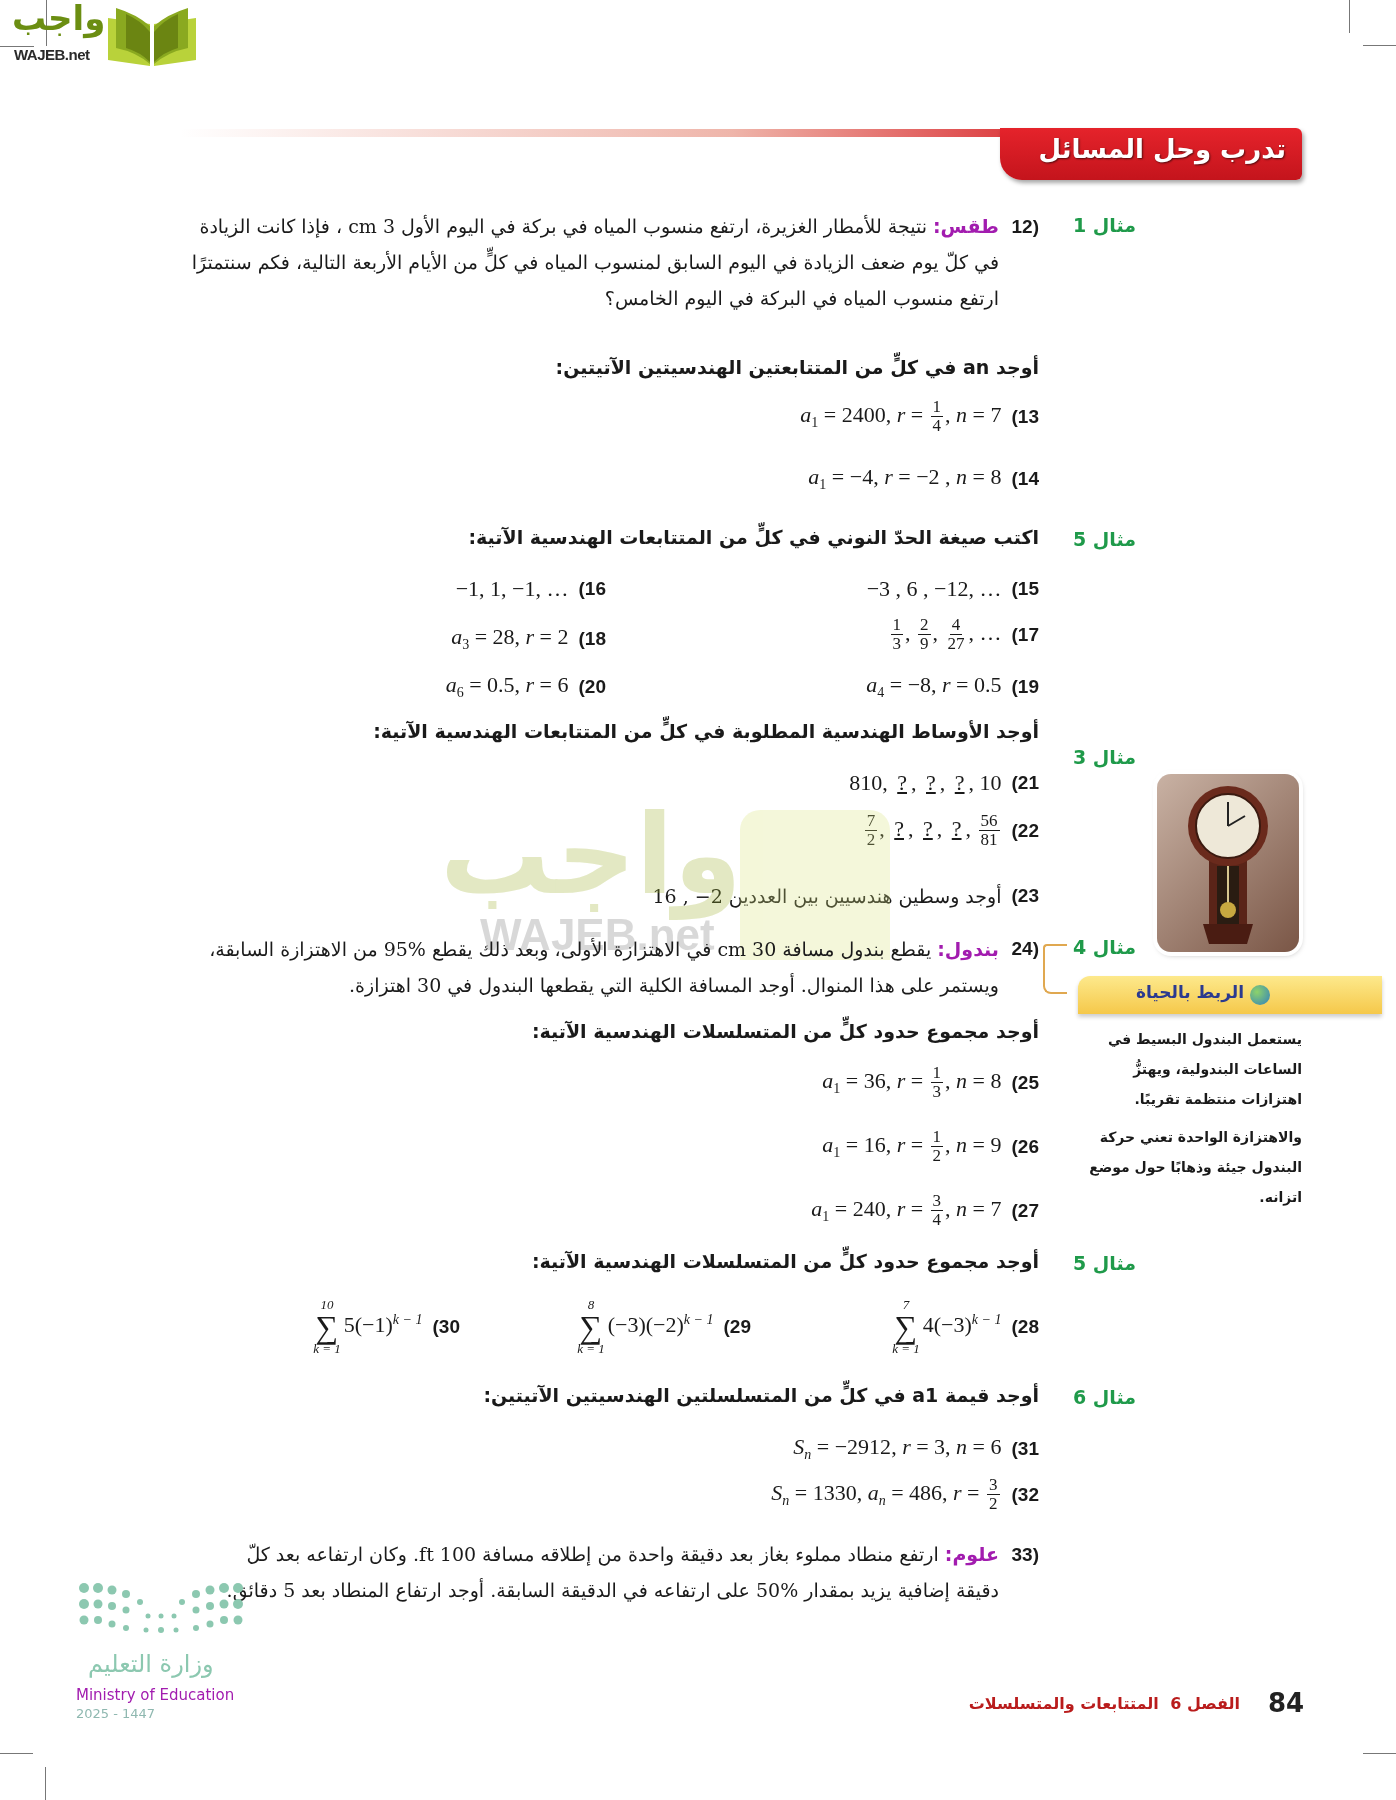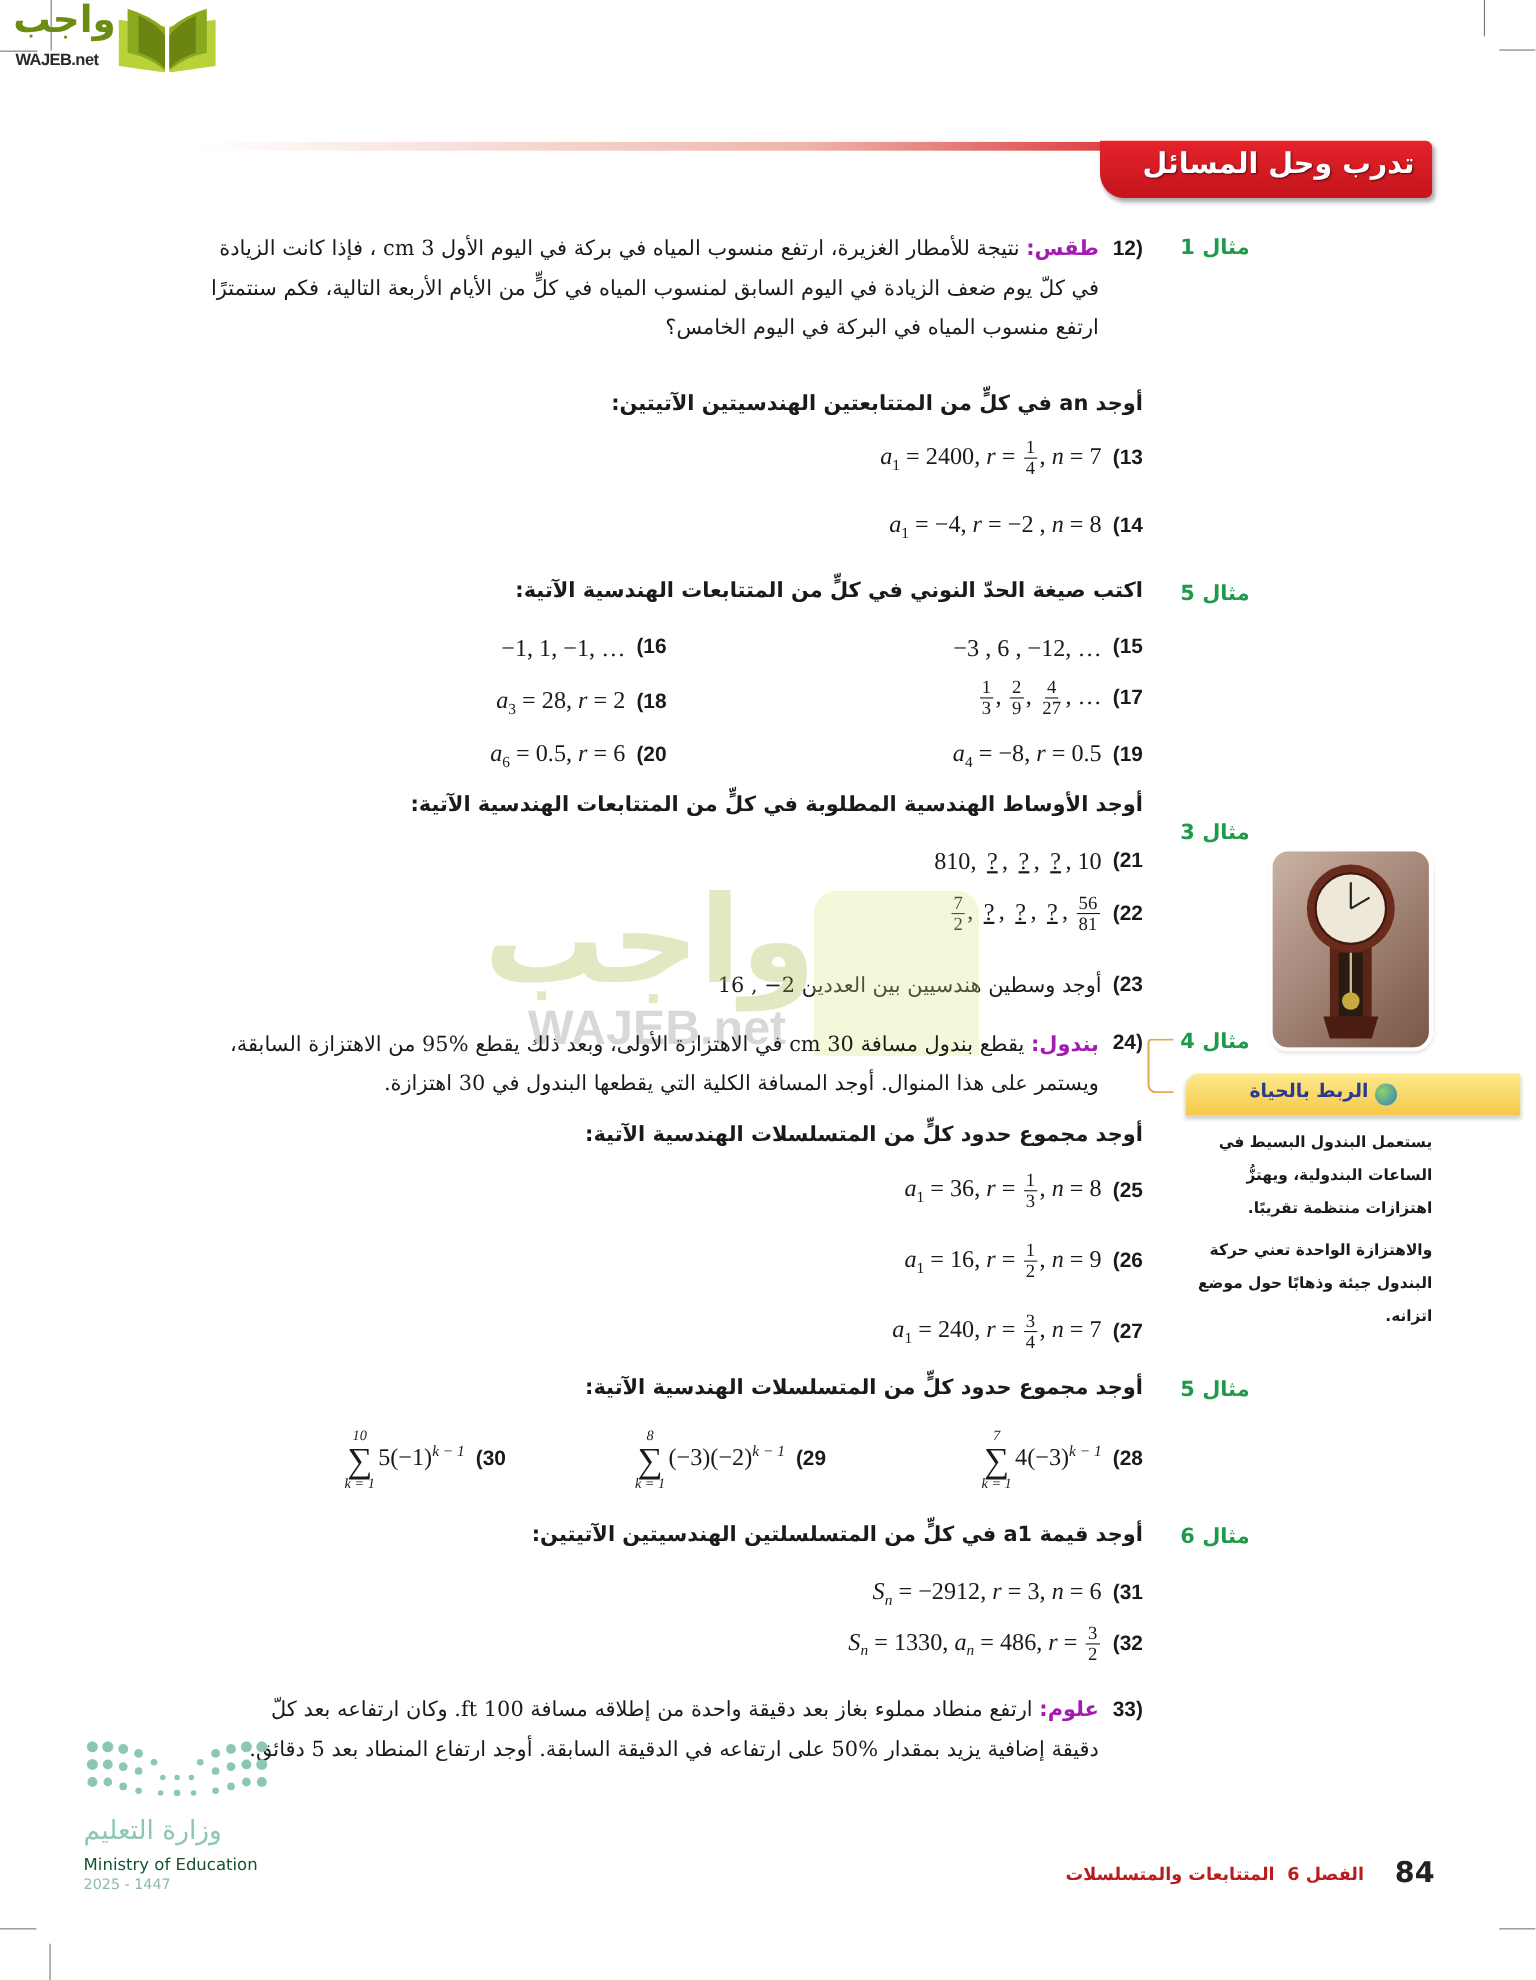--- a/index.html
+++ b/index.html
@@ -276,22 +276,22 @@
         <circle cx="148" cy="40" r="4"></circle>
         <circle cx="134" cy="44" r="3.5"></circle>
         <circle cx="120" cy="48" r="3"></circle>
         <circle cx="98" cy="36" r="2.5"></circle>
       <circle cx="85" cy="50" r="3"></circle>
         <circle cx="70" cy="50" r="2.5"></circle>
         <circle cx="100" cy="50" r="2.5"></circle>
         <circle cx="85" cy="36" r="2.5"></circle>
     </g>
   </svg>
-  <div class="abs" style="left:0;top:70px;width:170px;font-family:'DejaVu Sans',sans-serif;font-size:24px;color:#8cc8b0;direction:rtl;text-align:left;white-space:nowrap;">وزارة التعليم</div>
-  <div class="abs" style="left:0;top:106px;font-family:'DejaVu Sans',sans-serif;font-size:15px;color:#14532d;white-space:nowrap;">Ministry of Education</div>
+  <div class="abs" style="left:12px;top:70px;width:170px;font-family:'DejaVu Sans',sans-serif;font-size:24px;color:#8cc8b0;direction:rtl;text-align:left;white-space:nowrap;">وزارة التعليم</div>
+  <div class="abs" style="left:0;top:106px;font-family:'DejaVu Sans',sans-serif;font-size:15px;color:#a21caf;white-space:nowrap;">Ministry of Education</div>
   <div class="abs" style="left:0;top:126px;font-family:'DejaVu Sans',sans-serif;font-size:13px;color:#8fb8b0;white-space:nowrap;">2025 - 1447</div>
 </div>
 
 <div class="abs" style="left:1268px;top:1688px;font-family:'DejaVu Sans',sans-serif;font-weight:bold;font-size:26px;color:#222;">84</div>
 <div class="abs" style="right:156px;top:1694px;direction:rtl;white-space:nowrap;font-family:'DejaVu Sans',sans-serif;font-weight:bold;font-size:16px;color:#b91c1c;">
   <span>الفصل 6</span>
   <span style="margin-right:6px;">المتتابعات والمتسلسلات</span>
 </div>
 
 </body></html>

